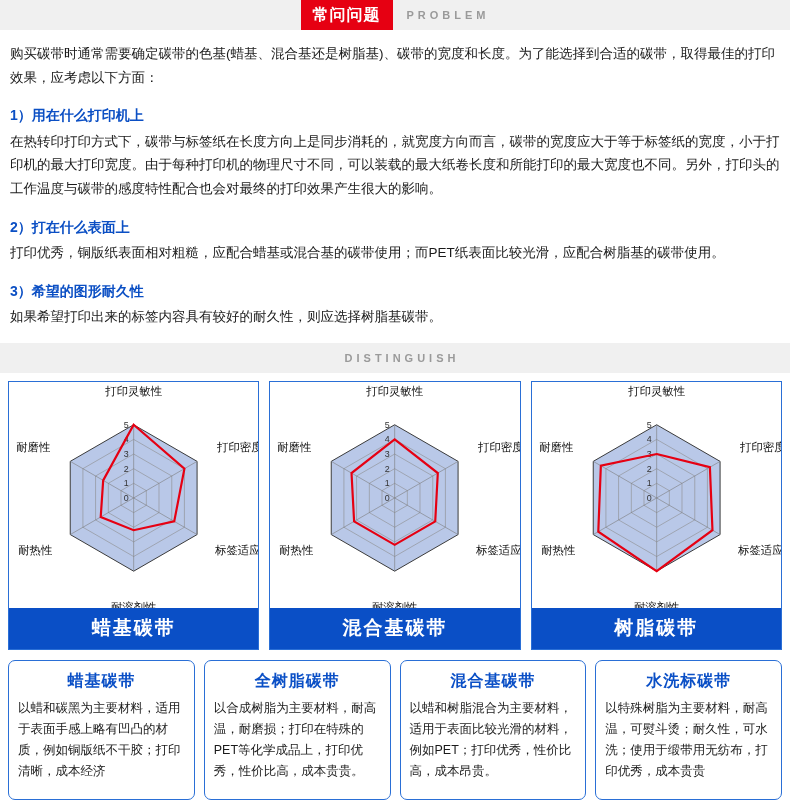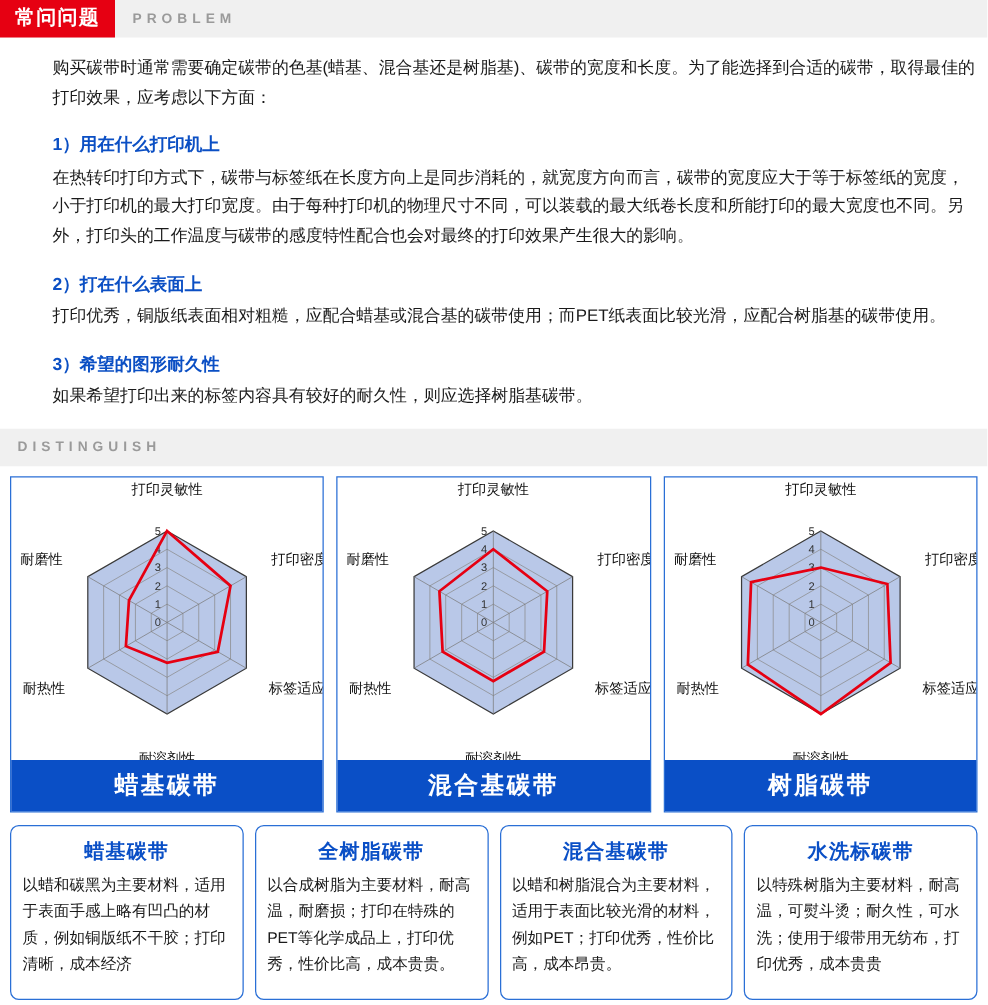--- a/index.html
+++ b/index.html
@@ -12,20 +12,21 @@
     position:relative;
   }
   
   .sec-head{
     position:relative;
     height:30px;
     background:#f0f0f0;
     margin:0 0 0 0;
     display:flex;
     align-items:center;
+    justify-content:center;
   }
   .sec-head .tab{
     background:#e60012;
     color:#fff;
     font-size:16px;
     font-weight:bold;
     line-height:30px;
     height:30px;
     padding:0 12px;
     letter-spacing:1px;
@@ -36,21 +37,20 @@
     font-size:11px;
     letter-spacing:4px;
     font-weight:bold;
     margin-left:14px;
   }
   
   .prose{
     padding:12px 10px 6px 10px;
     font-size:13.5px;
     line-height:1.75;
-    margin-left:32px;
   }
   .prose p{margin:0 0 8px 0;}
   .q-title{
     color:#0b4fc4;
     font-weight:bold;
     font-size:14px;
     margin:14px 0 2px 0;
   }
   
   .charts{

